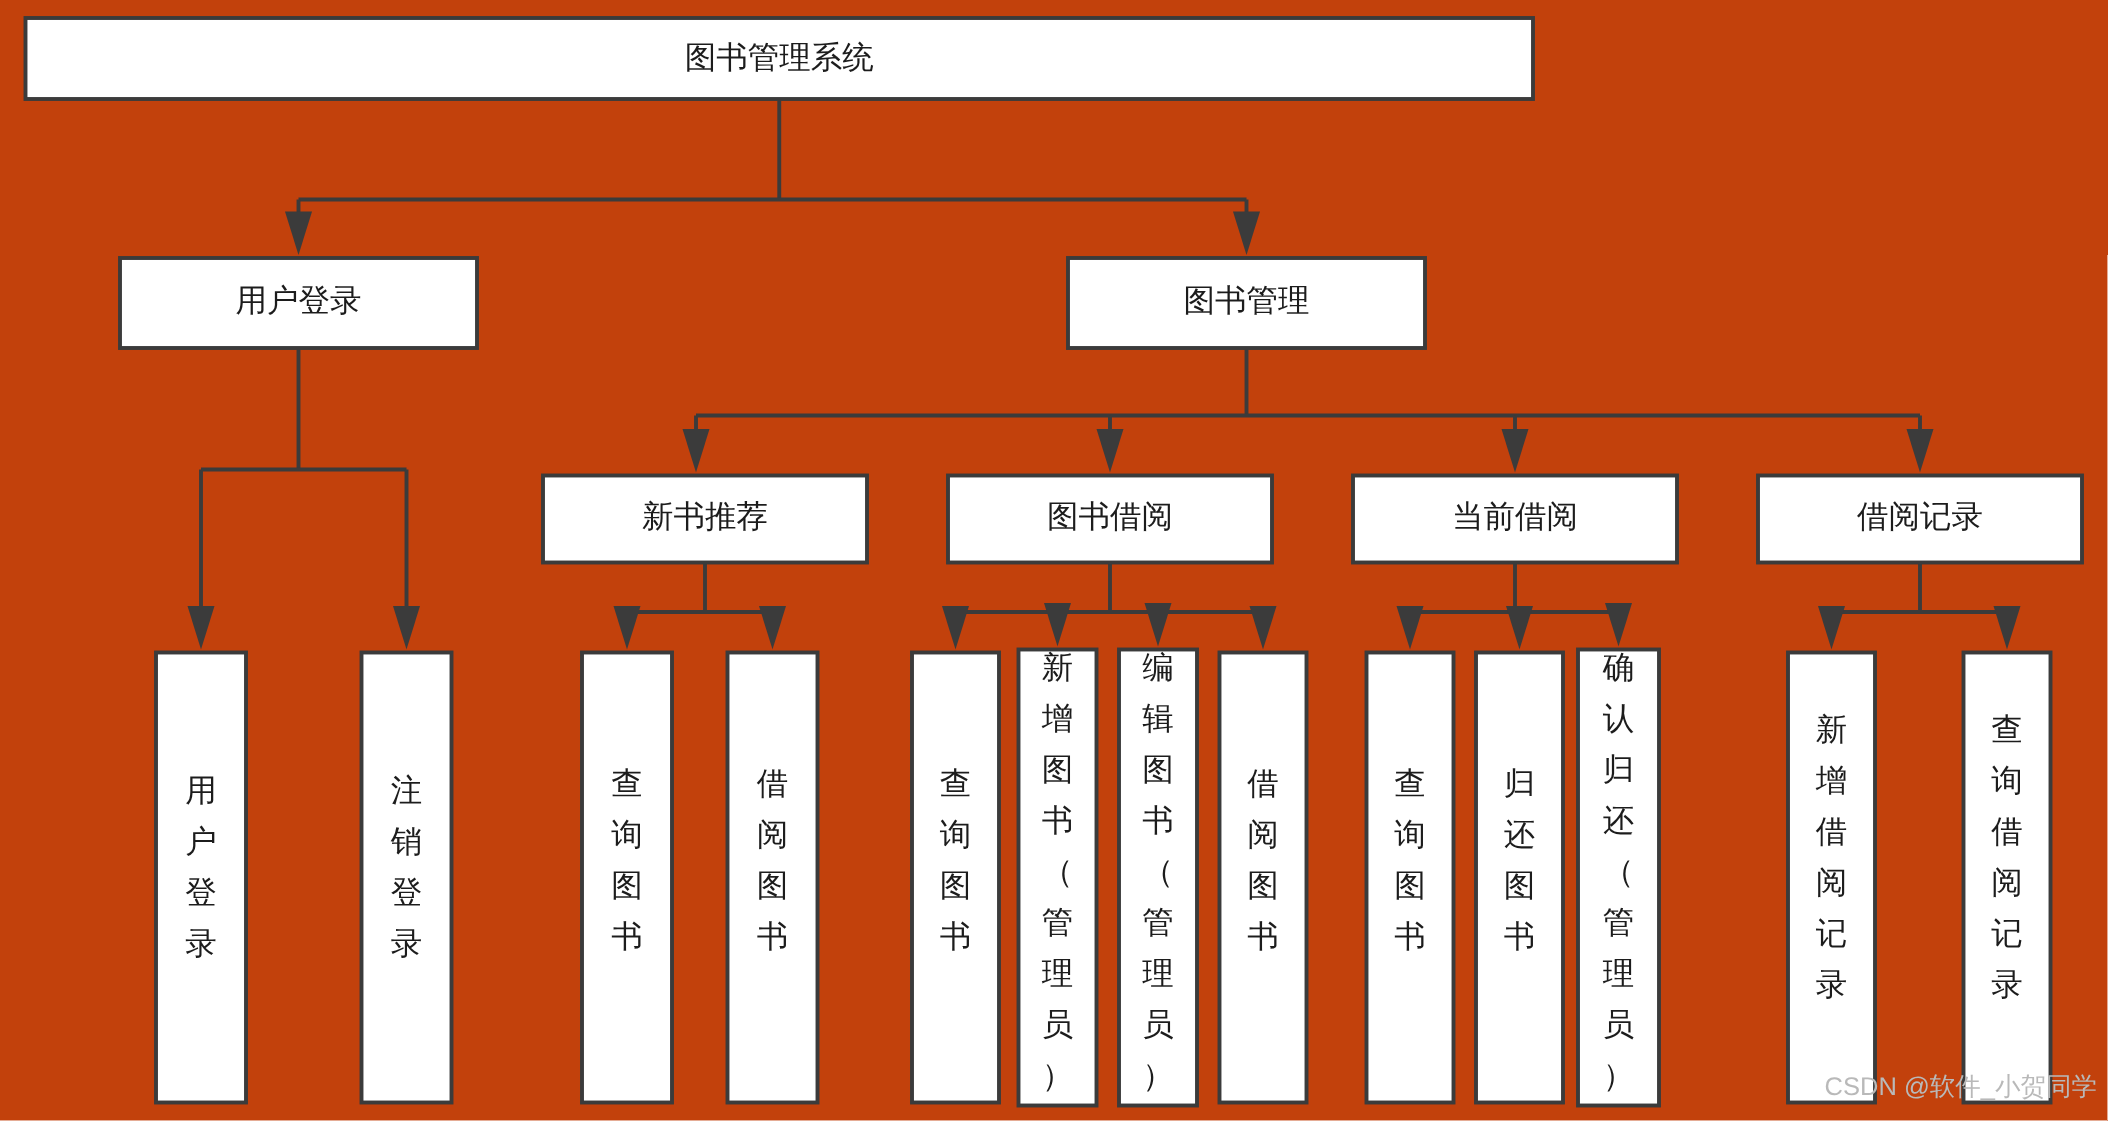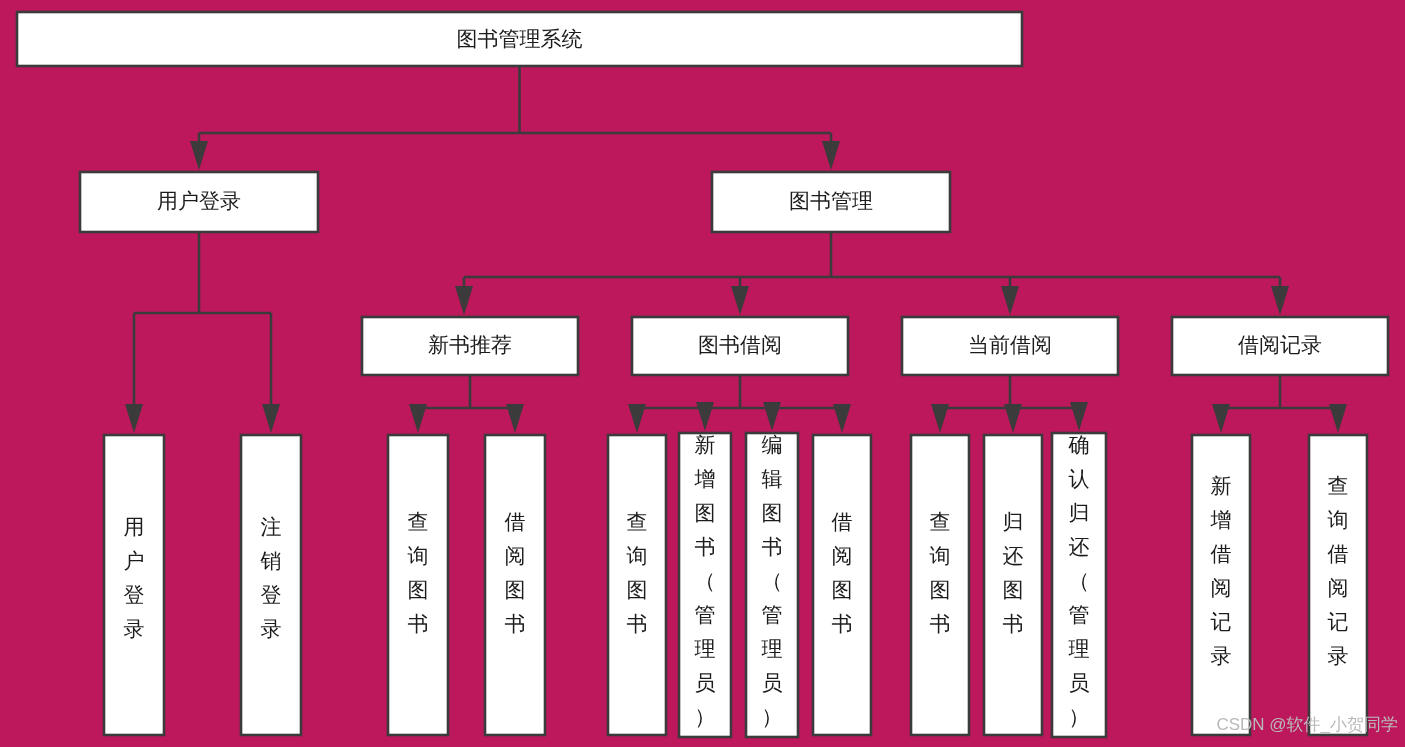--- a/index.html
+++ b/index.html
@@ -8,21 +8,21 @@
     padding: 0;
     background: #ffffff;
   }
   body {
     font-family: "Liberation Sans", "DejaVu Sans", sans-serif;
   }
   #diagram-root {
     position: relative;
     width: 1405px;
     height: 747px;
-    background: #be185d;
+    background: #c2410c;
     overflow: hidden;
   }
   svg.chart-svg {
     position: absolute;
     left: 0;
     top: 0;
     width: 1405px;
     height: 747px;
     display: block;
   }

